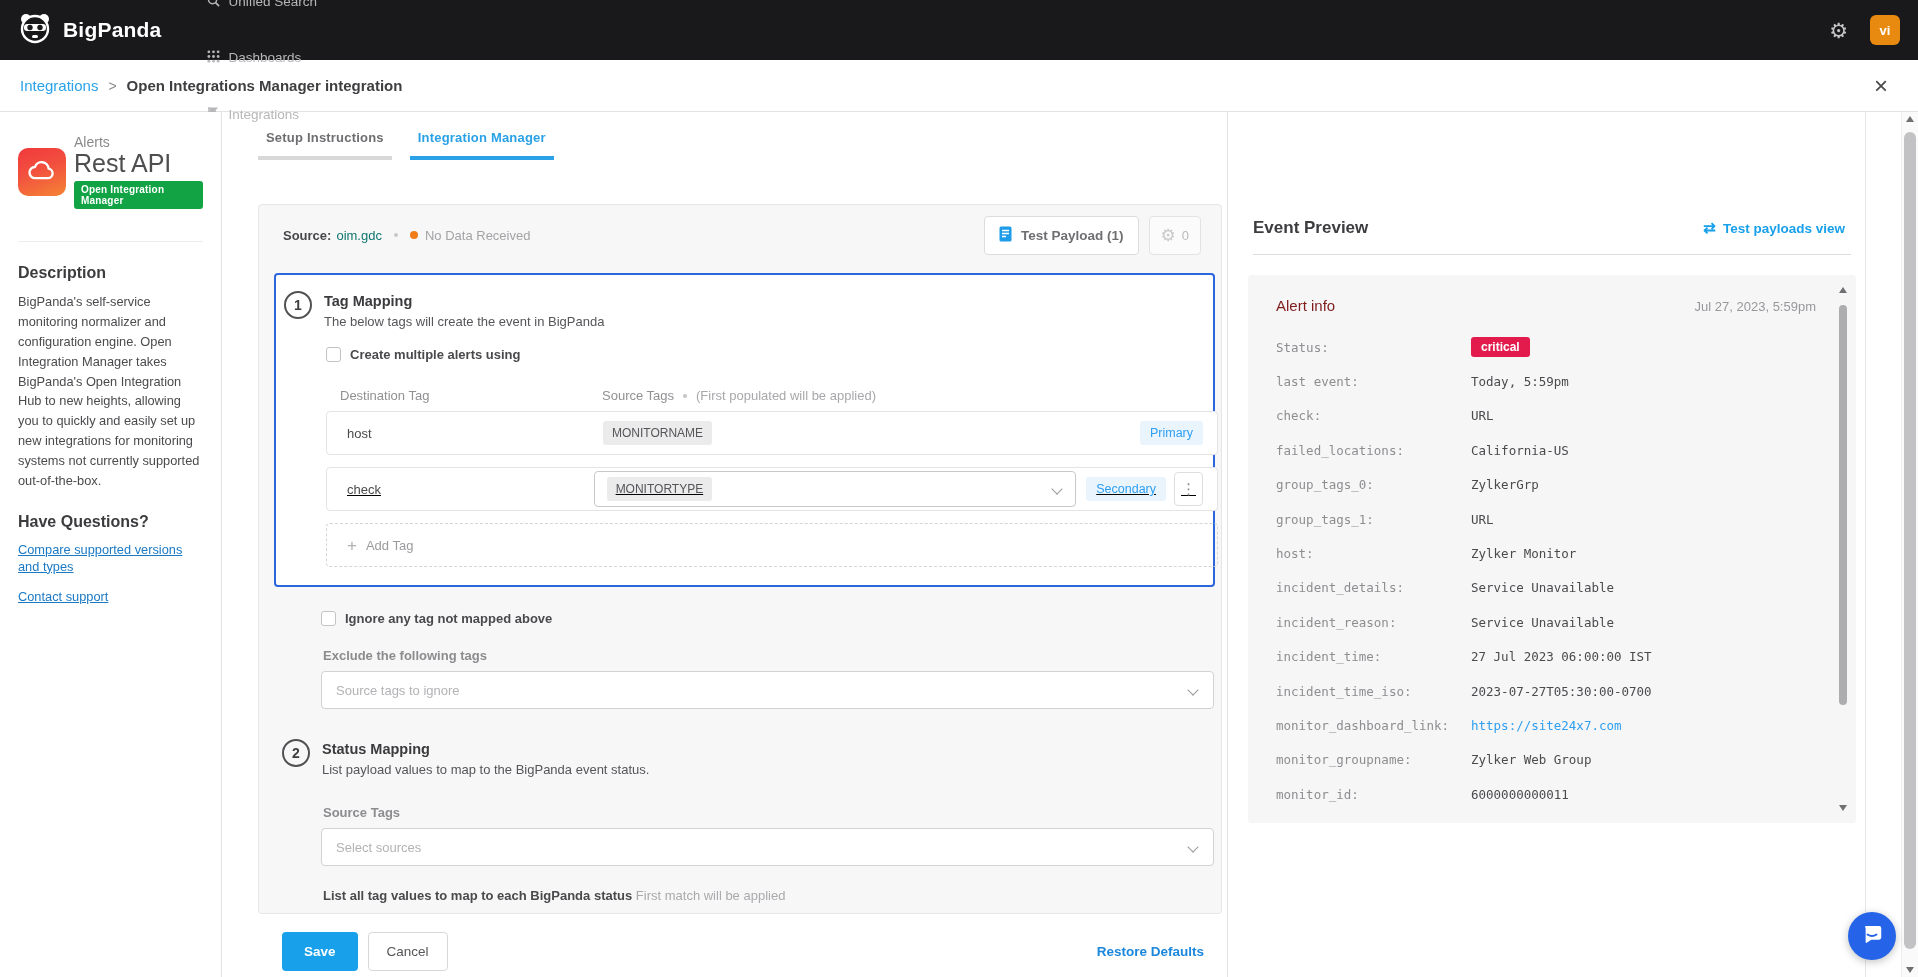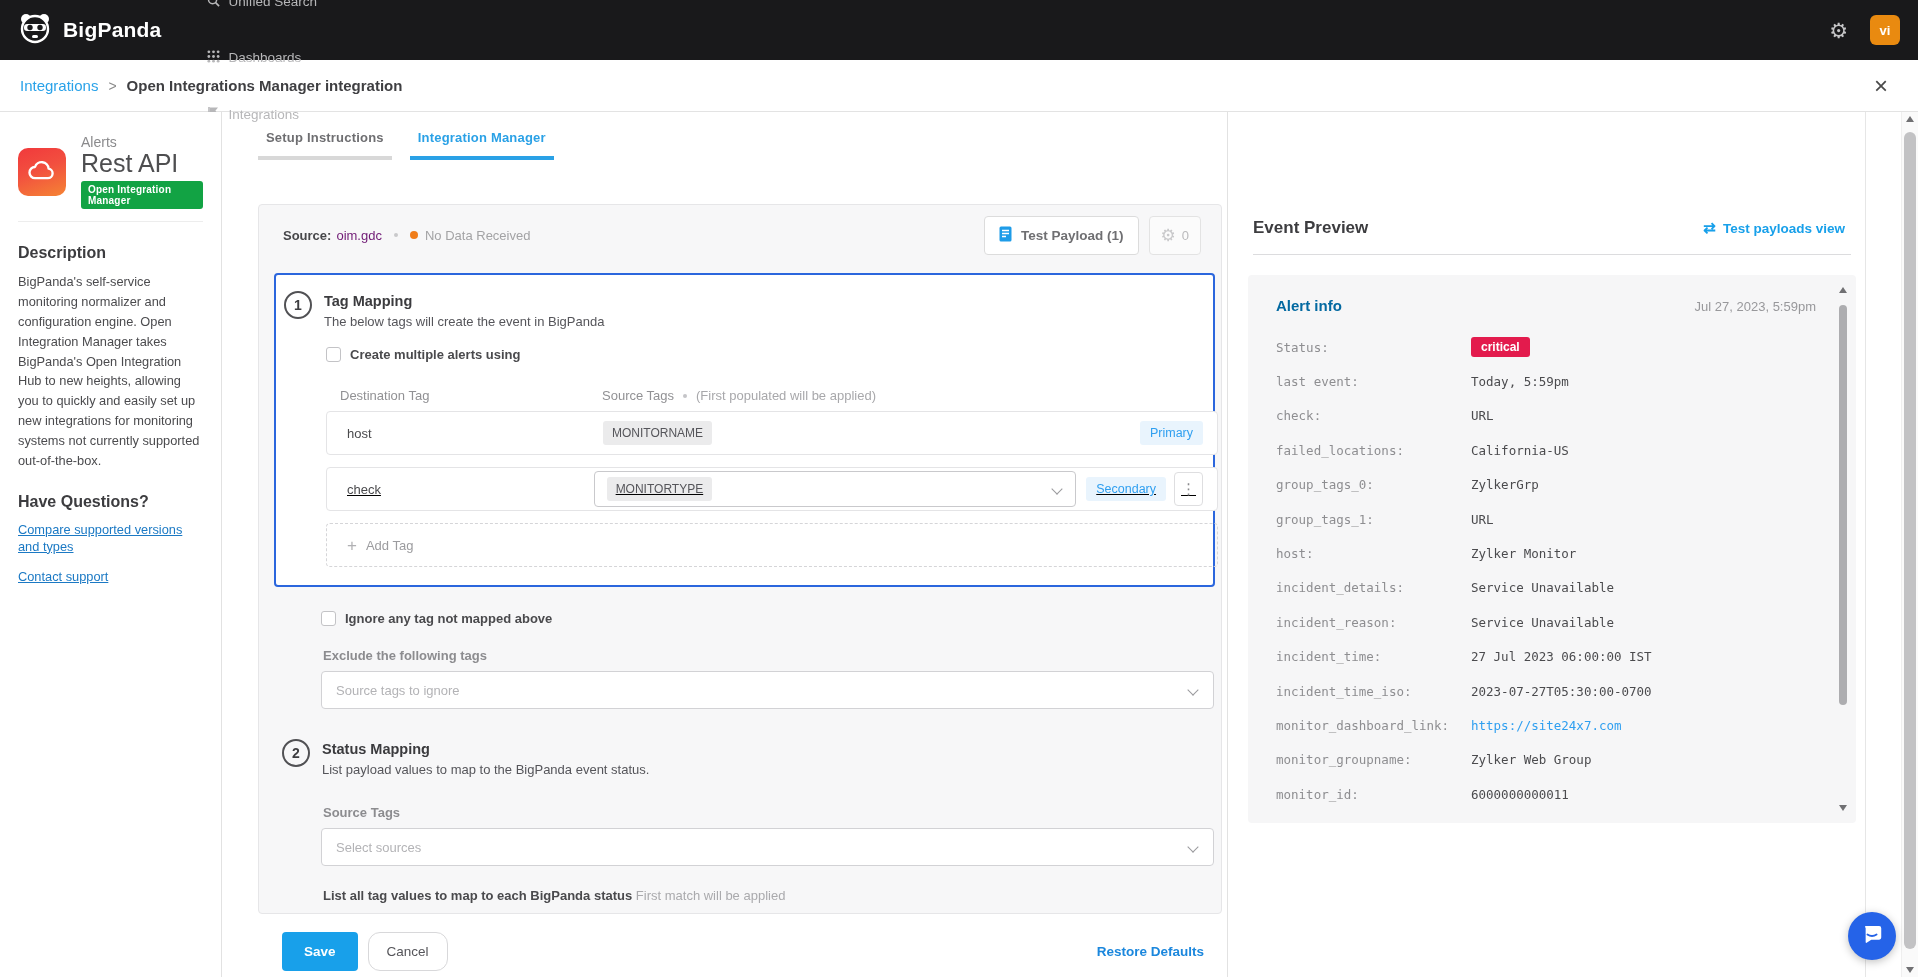--- a/index.html
+++ b/index.html
@@ -24,21 +24,21 @@
   .crumb-sep { color:#8a8a8a; font-size:14px; margin:0 10px; }
   .crumb-current { color:#3f3f42; font-size:15px; font-weight:bold; }
   .close-x { margin-left:auto; margin-right:10px; color:#4a4a4a; font-size:24px; line-height:1; cursor:pointer; }
 
   
   .content { position:relative; height:865px; }
 
   
   .sidebar { position:absolute; left:0; top:0; bottom:0; width:222px; background:#fff;
     border-right:1px solid #e2e2e2; padding:22px 18px 0; }
-  .side-logo { display:flex; align-items:center; gap:15px; padding-bottom:12px; border-bottom:1px solid #ededed; }
+  .side-logo { display:flex; align-items:center; gap:8px; padding-bottom:32px; border-bottom:1px solid #ededed; }
   .app-icon { width:48px; height:48px; border-radius:10px; flex:0 0 48px;
     background:linear-gradient(160deg,#f1393c 0%,#f2503f 45%,#f58434 100%);
     display:flex; align-items:center; justify-content:center; }
   .logo-line1 { color:#8a8a8c; font-size:14px; }
   .logo-line2 { color:#4e4e50; font-size:25px; line-height:1.05; }
   .logo-badge { display:inline-block; background:#12a344; color:#fff; font-size:10px; font-weight:bold;
     padding:3px 7px; border-radius:3px; margin-top:5px; letter-spacing:.2px; }
   .side-heading { font-size:16px; font-weight:bold; color:#3c3c3f; margin:22px 0 10px; }
   .side-desc { font-size:12.8px; color:#4b4b4e; line-height:1.55; }
   .side-link { display:block; color:#1b79c4; font-size:12.8px; text-decoration:underline;
@@ -49,21 +49,21 @@
   .tabs { position:absolute; left:36px; top:18px; display:flex; gap:18px; }
   .tab { font-size:13px; font-weight:bold; letter-spacing:.2px; padding:0 8px 11px; cursor:pointer; }
   .tab.inactive { color:#6e6e71; border-bottom:4px solid #d8d8d8; }
   .tab.active { color:#2aa1e6; border-bottom:4px solid #2aa1e6; }
 
   .panel { position:absolute; left:36px; top:92px; width:964px; height:710px;
     background:#f7f7f8; border:1px solid #e6e6e8; border-radius:4px; overflow:hidden; }
 
   .source-row { height:60px; display:flex; align-items:center; padding:0 20px 0 24px; }
   .source-label { font-size:13px; font-weight:bold; color:#47474a; }
-  .source-value { font-size:13px; color:#701a75; margin-left:5px; }
+  .source-value { font-size:13px; color:#0f766e; margin-left:5px; }
   .dot-sep { width:4px; height:4px; border-radius:50%; background:#c9c9cb; margin:0 12px; }
   .orange-dot { width:8px; height:8px; border-radius:50%; background:#f07d1a; margin-right:7px; }
   .nodata { font-size:13px; color:#a3a3a5; }
   .src-actions { margin-left:auto; display:flex; gap:10px; }
   .btn-payload { display:flex; align-items:center; gap:9px; background:#fff; border:1px solid #dcdcdc;
     border-radius:4px; padding:9px 14px; font-size:13.5px; font-weight:bold; color:#6f6f72; cursor:pointer; }
   .btn-count { display:flex; align-items:center; gap:6px; background:#fbfbfb; border:1px solid #e3e3e3;
     border-radius:4px; padding:9px 11px; font-size:13px; color:#bababc; cursor:pointer; }
   .btn-count .gear-glyph { color:#c9c9cb; font-size:17px; }
 
@@ -111,38 +111,38 @@
 
   .sec2-header { display:flex; gap:12px; margin:30px 0 0 23px; }
   .note-line { margin:22px 0 0 64px; font-size:13px; }
   .note-bold { font-weight:bold; color:#4a4a4d; }
   .note-light { color:#aaaaad; }
 
   .footer-bar { position:absolute; left:36px; top:802px; width:964px; height:75px; background:#fff;
     display:flex; align-items:center; padding:0 18px 0 24px; }
   .btn-save { background:#18a0ea; color:#fff; border:none; border-radius:4px; font-size:13.5px; font-weight:bold;
     padding:12px 22px; font-family:inherit; cursor:pointer; }
-  .btn-cancel { background:#fff; color:#55555a; border:1px solid #d8d8da; border-radius:12px; font-size:13.5px;
+  .btn-cancel { background:#fff; color:#55555a; border:1px solid #d8d8da; border-radius:4px; font-size:13.5px;
     padding:11px 18px; font-family:inherit; margin-left:10px; cursor:pointer; }
   .restore-link { margin-left:auto; color:#1b87dd; font-size:13.5px; font-weight:bold; cursor:pointer;text-align:right; }
 
   
   .preview-col { position:absolute; left:1227px; top:0; bottom:0; width:639px; background:#fff;
     border-left:1px solid #e2e2e2; border-right:1px solid #e6e6e6; padding:106px 14px 0 25px; }
   .prev-header { display:flex; align-items:center; }
   .prev-title { font-size:17px; font-weight:bold; color:#3d3d40; }
   .payloads-link { margin-left:auto; margin-right:6px; color:#18a0ea; font-size:13.5px; font-weight:bold;
     display:flex; align-items:center; gap:7px; cursor:pointer; }
   .swap-glyph { font-size:15px; }
   .prev-divider { height:1px; background:#dcdcde; margin-top:16px; }
 
   .alert-card { position:relative; margin-top:20px; margin-left:-5px; width:608px; height:548px;
     background:#f6f6f7; border-radius:4px; padding:22px 40px 0 28px; overflow:hidden; }
   .card-header { display:flex; align-items:baseline; padding-bottom:16px; }
-  .card-title { font-size:15px; font-weight:bold; color:#0369a1; }
+  .card-title { font-size:15px; font-weight:normal; color:#7f1d1d; }
   .card-time { margin-left:auto; font-size:13px; color:#98989b; }
   .kv-row { display:flex; align-items:center; height:34.4px;
     font-family:"DejaVu Sans Mono", monospace; font-size:12.5px; }
   .kv-key { width:195px; color:#8e8e91; flex:0 0 195px; }
   .kv-val { color:#4b4b4e; }
   .kv-link { color:#2f9ff0; cursor:pointer; }
   .crit-badge { background:#e31b4d; color:#fff; font-family:"Liberation Sans", sans-serif;
     font-size:12px; font-weight:bold; padding:3px 10px; border-radius:3px; }
 
   

